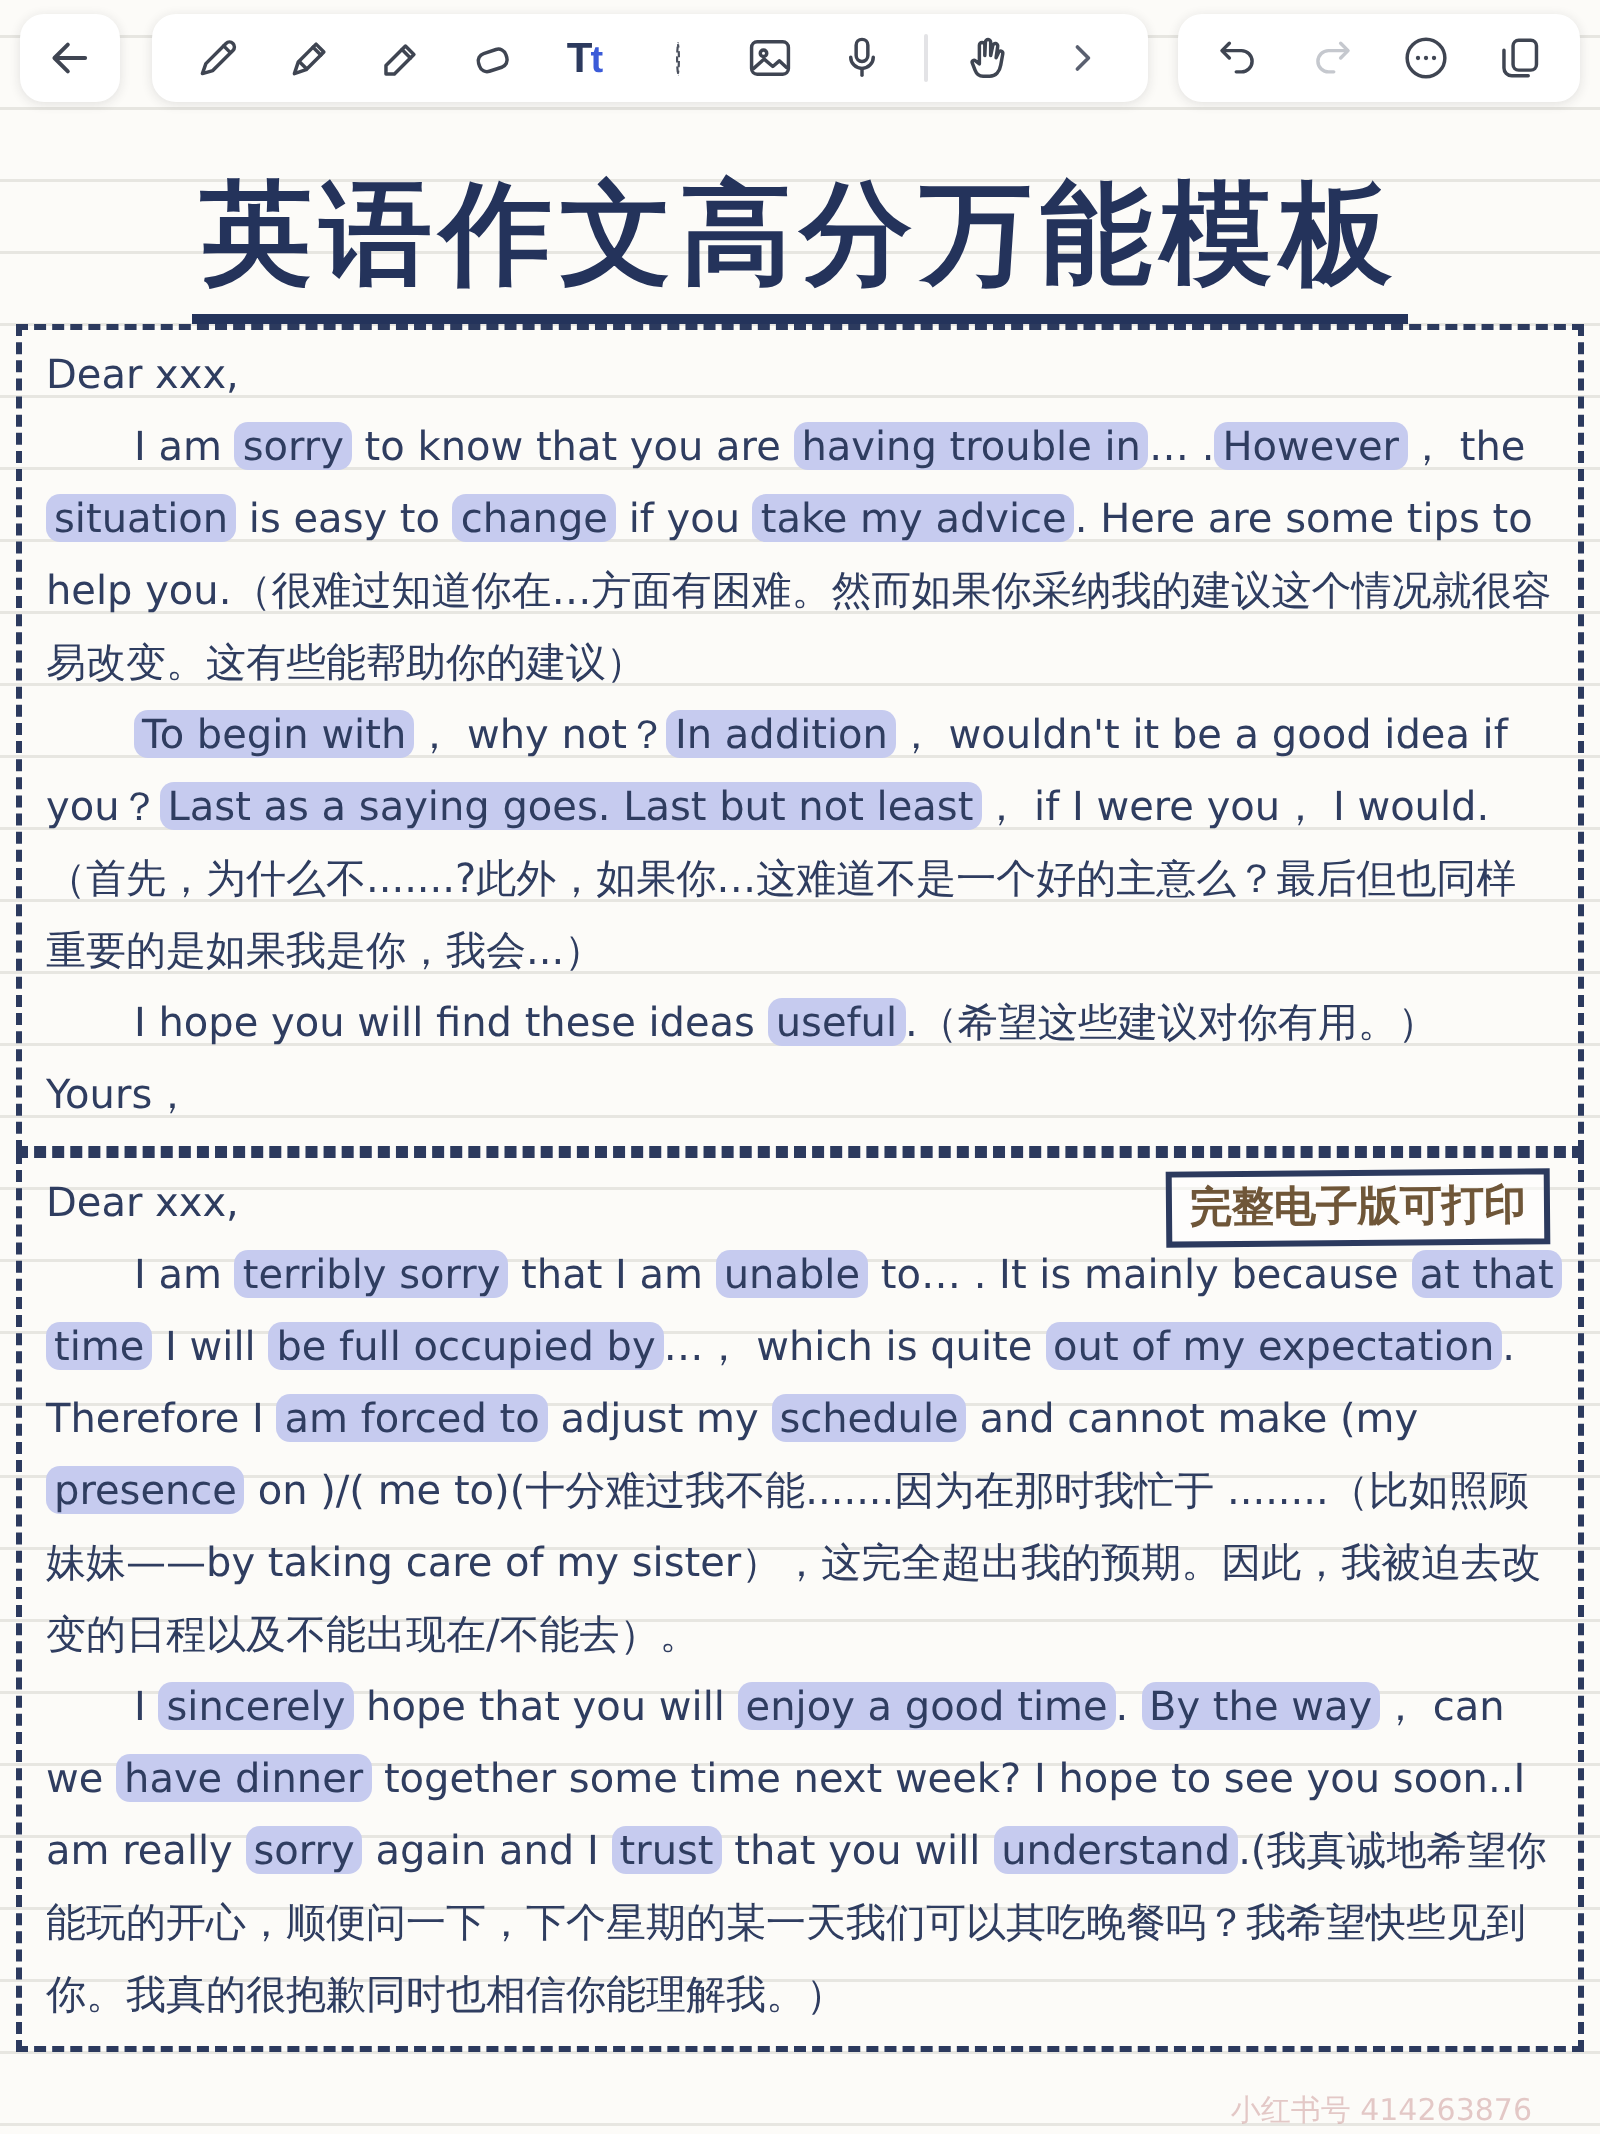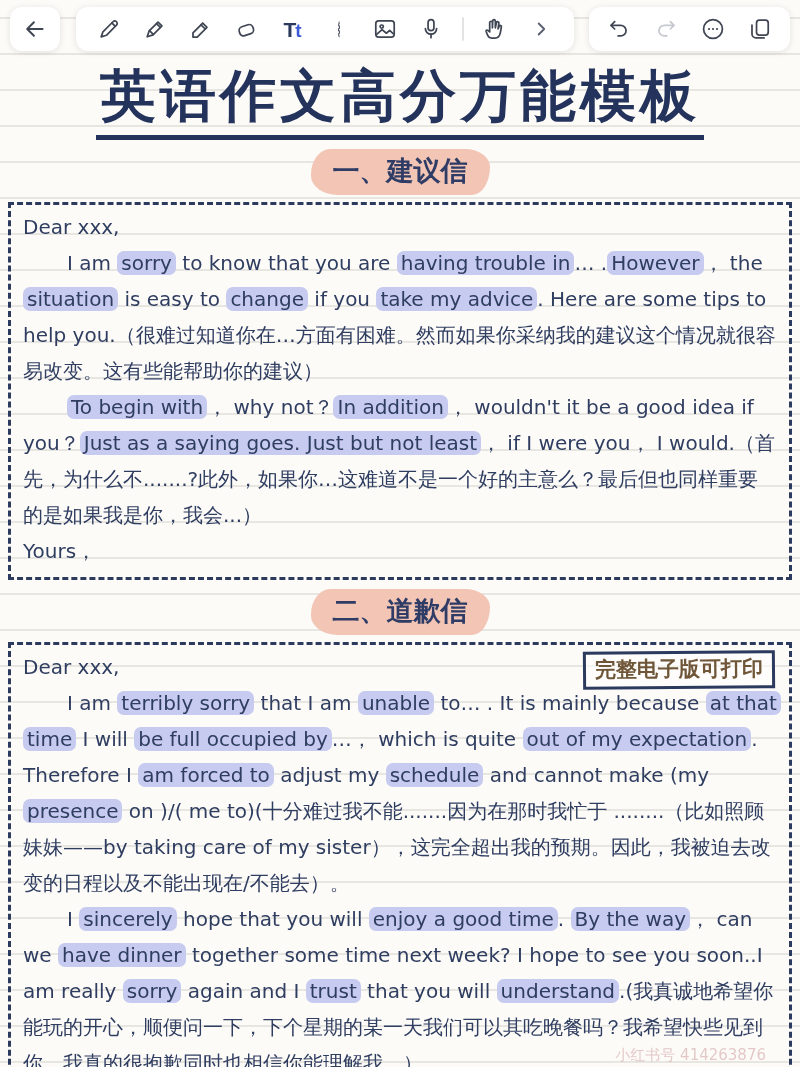--- a/index.html
+++ b/index.html
@@ -18,21 +18,21 @@
   .tool-btn{background:none;border:none;padding:0;width:30px;height:30px;display:flex;align-items:center;justify-content:center;cursor:pointer;}
   .tool-btn svg{display:block;}
   .tb-divider{width:2px;height:24px;background:#e3e3e6;border-radius:1px;}
   .tt{font-weight:800;letter-spacing:0;line-height:1;display:flex;align-items:flex-end;}
   .tt-cap{color:#2c3a5e;font-size:21px;}
   .tt-low{color:#3b5bd8;font-size:19px;margin-left:-1px;}
   .lasso-shape{width:21px;height:19px;border:1.7px dashed #4a505d;border-radius:50% 48% 52% 50%;}
   
   .content{position:relative;padding-top:62px;}
   .title-wrap{text-align:center;}
-  .page-title{display:inline-block;font-size:56px;font-weight:700;color:#24335b;letter-spacing:4px;line-height:1.2;border-bottom:5px solid #24335b;padding:0 4px 6px;}
+  .page-title{display:inline-block;font-size:56px;font-weight:700;color:#24335b;letter-spacing:4px;line-height:1.2;border-bottom:5px solid #24335b;padding:0 4px 6px;margin-top:22px;}
   .heading-wrap{text-align:center;margin:9px 0 7px;}
   .section-heading{display:inline-block;background:#f2c5b5;color:#2f3c66;font-weight:700;font-size:27px;padding:4px 22px 6px;border-radius:26px 34px 24px 36px / 34px 24px 38px 26px;}
   .letter-box{margin:0 8px;border:3px dashed #2c3a5e;padding:4px 12px 8px;position:relative;}
   .letter-box.second{min-height:420px;}
   .line{margin:0;font-size:20px;line-height:36px;color:#2f3d60;overflow-wrap:anywhere;}
   .indent{text-indent:44px;}
   .right{text-align:left;padding-right:26px;}
   .hl{background:#c6cbef;border-radius:7px;padding:0 4px;box-decoration-break:clone;-webkit-box-decoration-break:clone;}
   .stamp{position:absolute;top:6px;right:14px;border:3px solid #2c3a5e;color:#6f5638;font-size:21px;font-weight:600;padding:1px 9px 3px;background:rgba(255,255,255,.55);transform:rotate(-.5deg);z-index:2;}
   .watermark{position:absolute;right:34px;bottom:2px;color:#cf9f9f;opacity:.55;font-size:15px;z-index:3;}
@@ -168,34 +168,29 @@
         </button>
       </div>
   </div>
 
   <div class="content">
 
     <div class="title-wrap">
       <span class="page-title">英语作文高分万能模板</span>
     </div>
 
-    <div class="heading-wrap">
-      <span class="section-heading">一、建议信</span>
-    </div>
 
     <div class="letter-box">
         <p class="line"><span>Dear xxx,</span></p>
         <p class="line indent"><span>I am </span><span class="hl">sorry</span><span> to know that you are </span><span class="hl">having trouble in</span><span>… .</span><span class="hl">However</span><span>， the </span><span class="hl">situation</span><span> is easy to </span><span class="hl">change</span><span> if you </span><span class="hl">take my advice</span><span>. Here are some tips to help you.（很难过知道你在…方面有困难。然而如果你采纳我的建议这个情况就很容易改变。这有些能帮助你的建议）</span></p>
-        <p class="line indent"><span class="hl">To begin with</span><span>， why not？</span><span class="hl">In addition</span><span>， wouldn't it be a good idea if you？</span><span class="hl">Just as a saying goes. Just but not least</span><span>， if I were you， I would.（首先，为什么不.......?此外，如果你…这难道不是一个好的主意么？最后但也同样重要的是如果我是你，我会...）</span></p>
+        <p class="line indent"><span class="hl">To begin with</span><span>， why not？</span><span class="hl">In addition</span><span>， wouldn't it be a good idea if you？</span><span class="hl">Last as a saying goes. Last but not least</span><span>， if I were you， I would.（首先，为什么不.......?此外，如果你…这难道不是一个好的主意么？最后但也同样重要的是如果我是你，我会...）</span></p>
+        <p class="line indent"><span>I hope you will find these ideas </span><span class="hl">useful</span><span>.（希望这些建议对你有用。）</span></p>
         <p class="line right"><span>Yours，</span></p>
       </div>
 
-    <div class="heading-wrap">
-      <span class="section-heading">二、道歉信</span>
-    </div>
 
     <div class="letter-box second">
       <span class="stamp">完整电子版可打印</span>
     <p class="line"><span>Dear xxx,</span></p>
         <p class="line indent"><span>I am </span><span class="hl">terribly sorry</span><span> that I am </span><span class="hl">unable</span><span> to… . It is mainly because </span><span class="hl">at that time</span><span> I will </span><span class="hl">be full occupied by</span><span>…， which is quite </span><span class="hl">out of my expectation</span><span>. Therefore I </span><span class="hl">am forced to</span><span> adjust my </span><span class="hl">schedule</span><span> and cannot make (my </span><span class="hl">presence</span><span> on )/( me to)(十分难过我不能.......因为在那时我忙于 ........（比如照顾妹妹——by taking care of my sister），这完全超出我的预期。因此，我被迫去改变的日程以及不能出现在/不能去）。</span></p>
         <p class="line indent"><span>I </span><span class="hl">sincerely</span><span> hope that you will </span><span class="hl">enjoy a good time</span><span>. </span><span class="hl">By the way</span><span>， can we </span><span class="hl">have dinner</span><span> together some time next week? I hope to see you soon..I am really </span><span class="hl">sorry</span><span> again and I </span><span class="hl">trust</span><span> that you will </span><span class="hl">understand</span><span>.(我真诚地希望你能玩的开心，顺便问一下，下个星期的某一天我们可以其吃晚餐吗？我希望快些见到你。我真的很抱歉同时也相信你能理解我。）</span></p>
       </div>
 
   </div>
 

